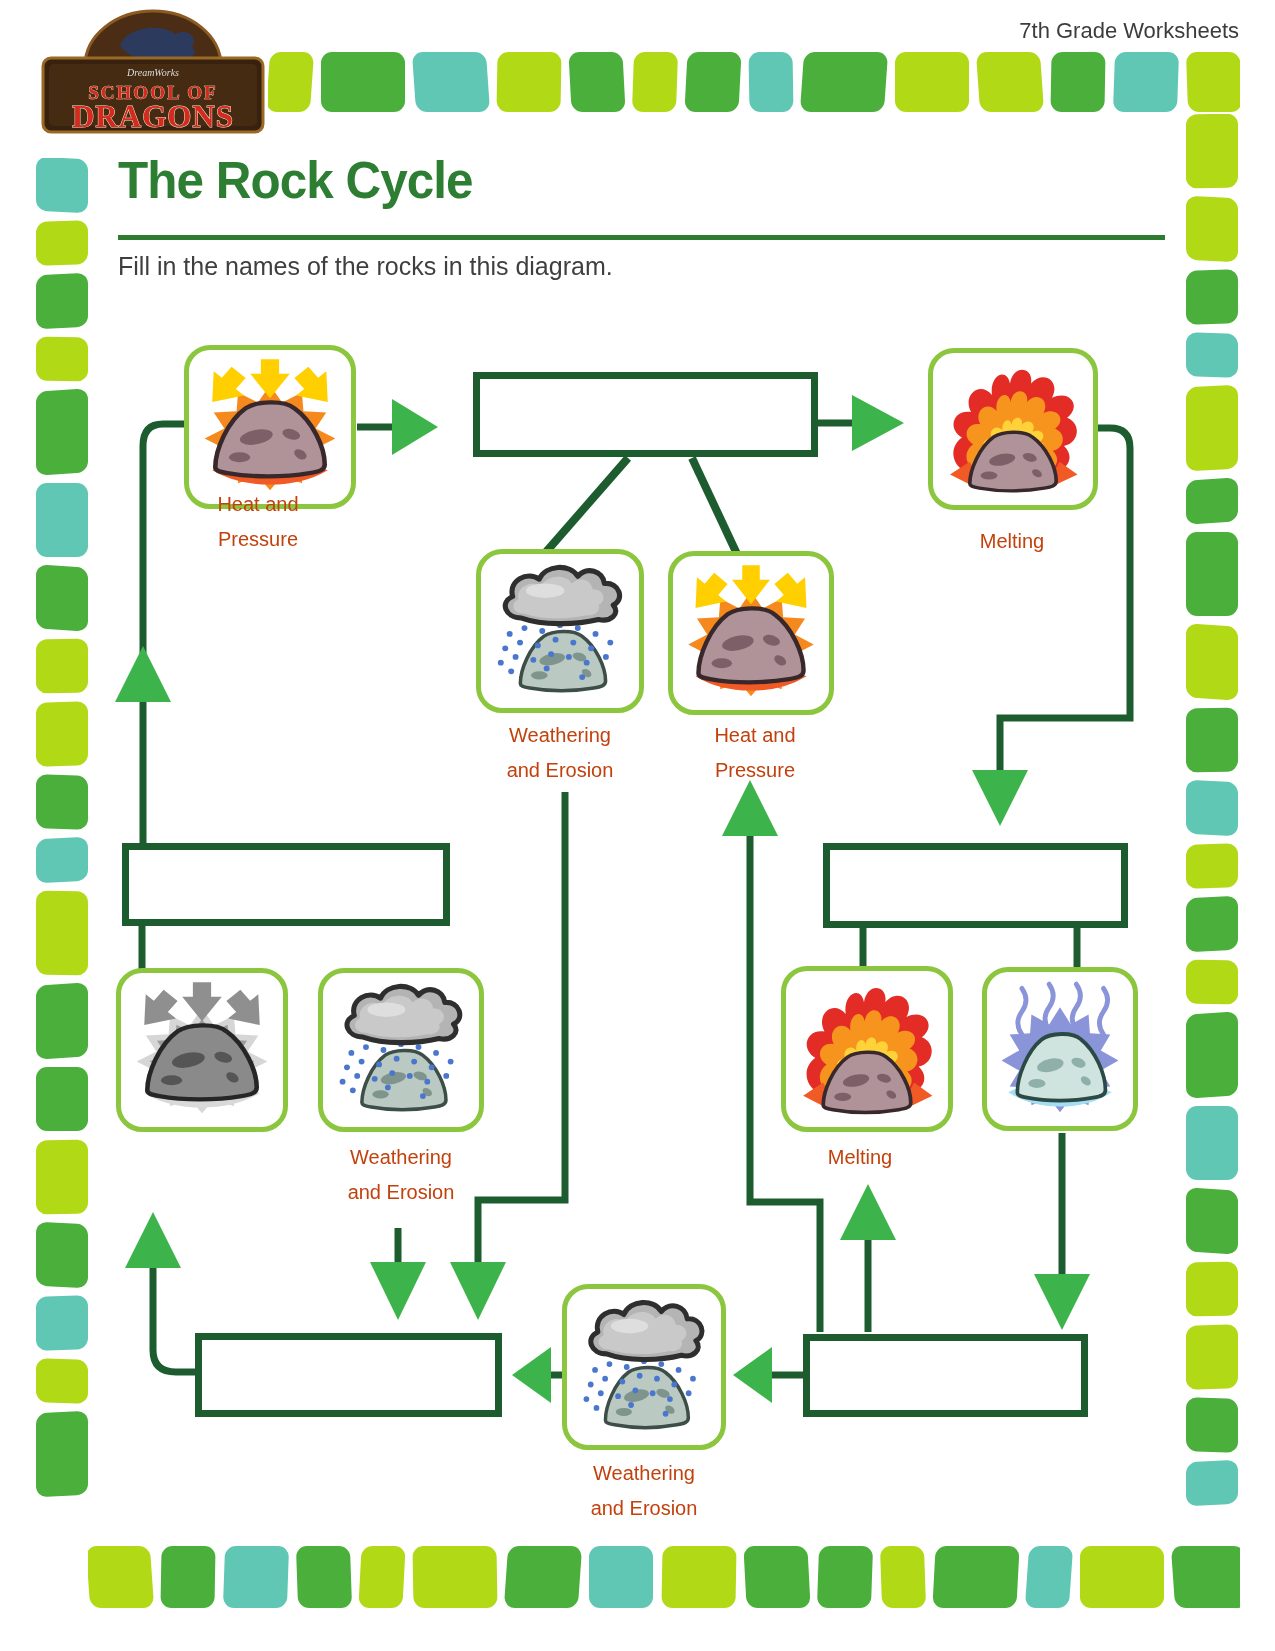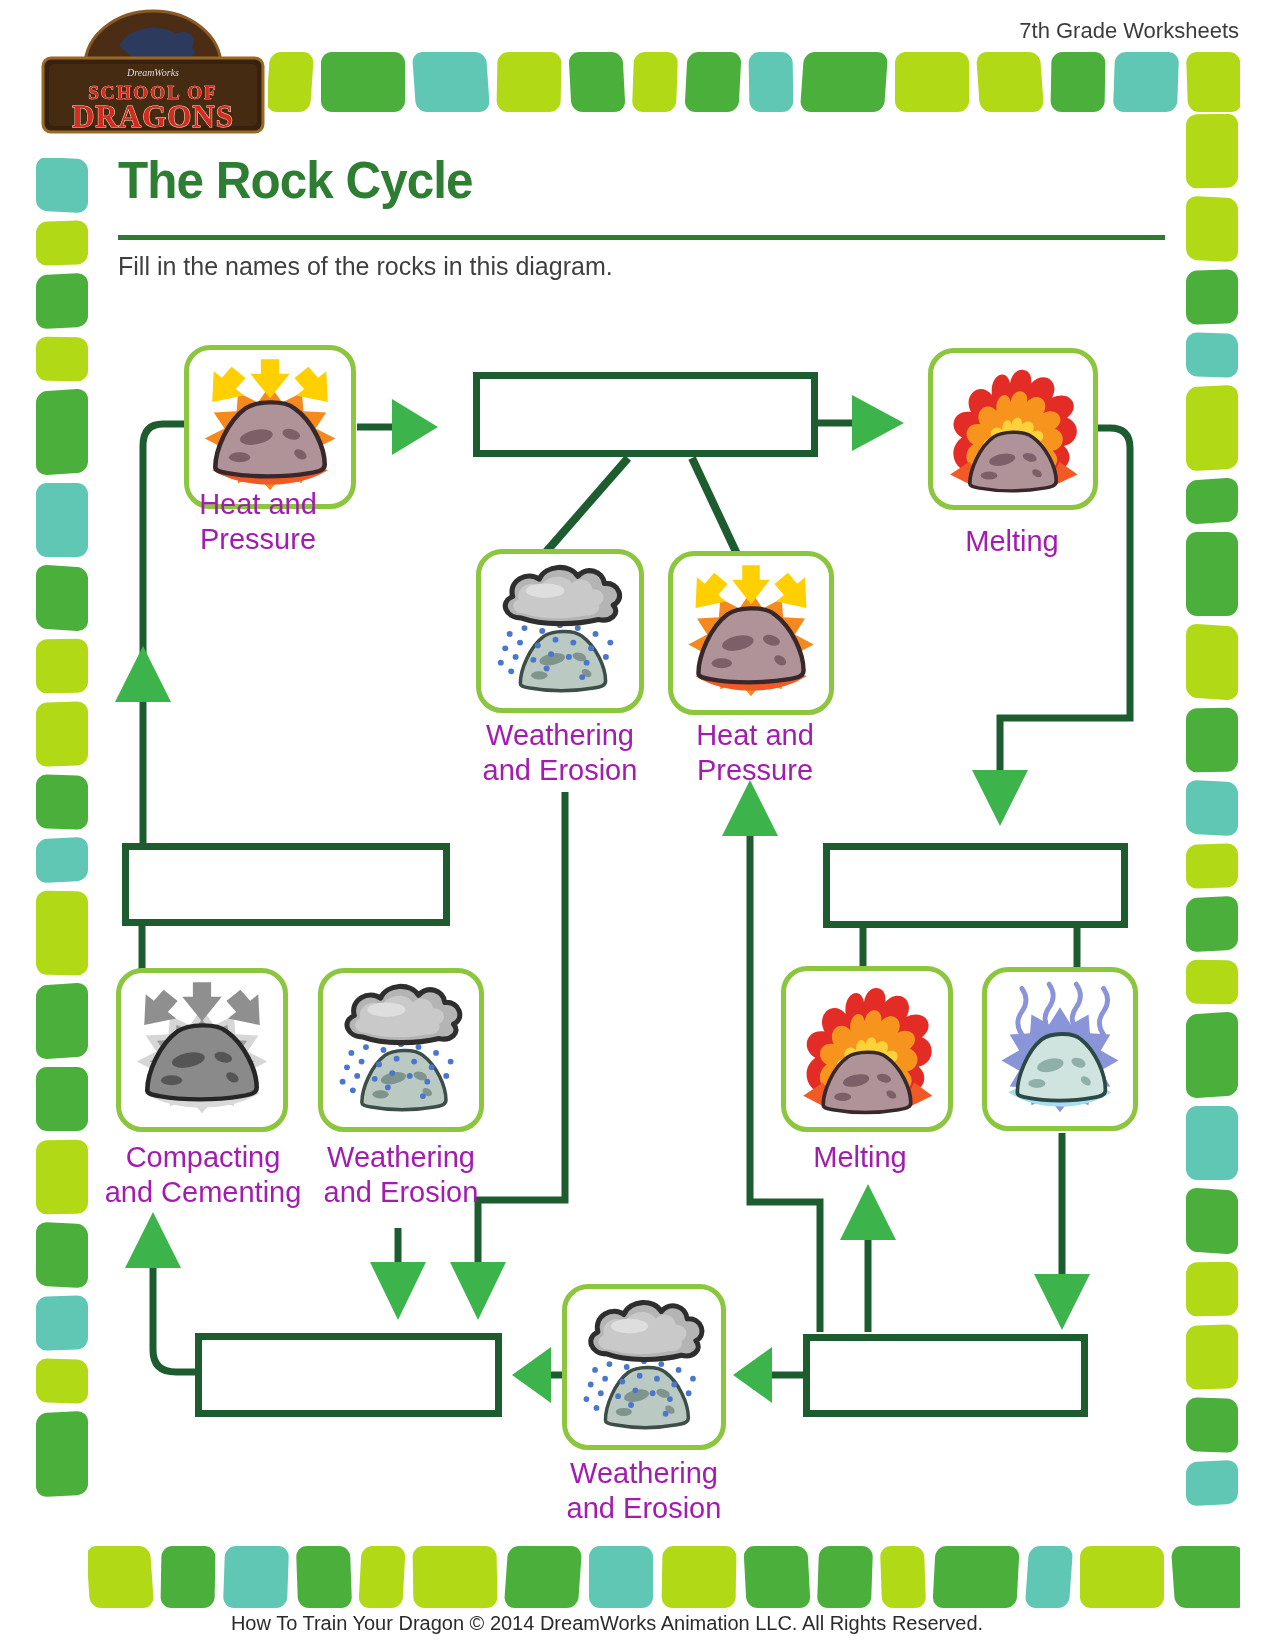--- a/index.html
+++ b/index.html
@@ -29,22 +29,22 @@
   .rule{position:absolute;left:118px;top:235px;width:1047px;height:5px;background:#2e7a2e;}
   .instruction{position:absolute;left:118px;top:252px;font-size:25px;color:#3f3f3f;}
 
   
   #flow{position:absolute;left:0;top:0;width:1275px;height:1651px;z-index:1;}
   .icon{position:absolute;background:#fff;border:5px solid #8cc63f;border-radius:26px;
         box-sizing:border-box;padding:5px;z-index:2;}
   .icon svg{width:100%;height:100%;display:block;}
   .blank{position:absolute;background:#fff;border:7px solid #1d5c2f;box-sizing:border-box;z-index:2;
          font-size:24px;color:#1d5c2f;display:flex;align-items:center;justify-content:center;}
-  .lbl{position:absolute;width:260px;margin-left:-130px;text-align:center;color:#a21caf;
-       font-size:29px;line-height:35px;z-index:2;}
+  .lbl{position:absolute;width:260px;margin-left:-130px;text-align:center;color:#c2410c;
+       font-size:20px;line-height:35px;z-index:2;}
 
   .footer{position:absolute;left:0;top:1612px;width:1214px;text-align:center;
           font-size:20px;color:#2b2b2b;}
 </style>
 </head>
 <body>
 
 <div id="page">
 
   <svg width="0" height="0" style="position:absolute" aria-hidden="true">
@@ -333,30 +333,25 @@
     <div>Melting</div>
   </div>
   <div class="lbl" style="left:560px;top:718px">
     <div>Weathering</div>
       <div>and Erosion</div>
   </div>
   <div class="lbl" style="left:755px;top:718px">
     <div>Heat and</div>
       <div>Pressure</div>
   </div>
-  <div class="lbl" style="left:203px;top:1140px">
-    <div>Compacting</div>
-      <div>and Cementing</div>
-  </div>
   <div class="lbl" style="left:401px;top:1140px">
     <div>Weathering</div>
       <div>and Erosion</div>
   </div>
   <div class="lbl" style="left:860px;top:1140px">
     <div>Melting</div>
   </div>
   <div class="lbl" style="left:644px;top:1456px">
     <div>Weathering</div>
       <div>and Erosion</div>
   </div>
 
-  <div class="footer">How To Train Your Dragon © 2014 DreamWorks Animation LLC. All Rights Reserved.</div>
 </div>
 
 </body></html>

